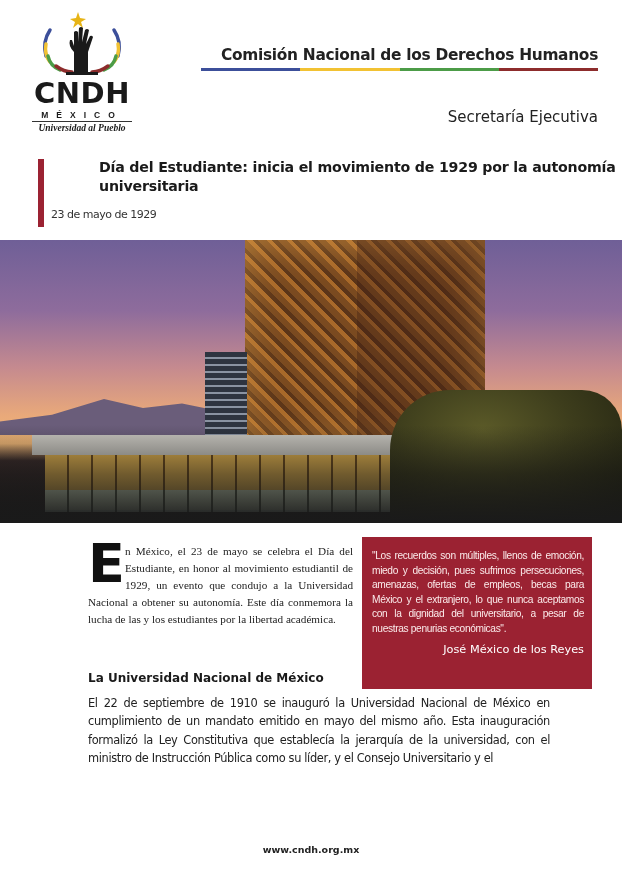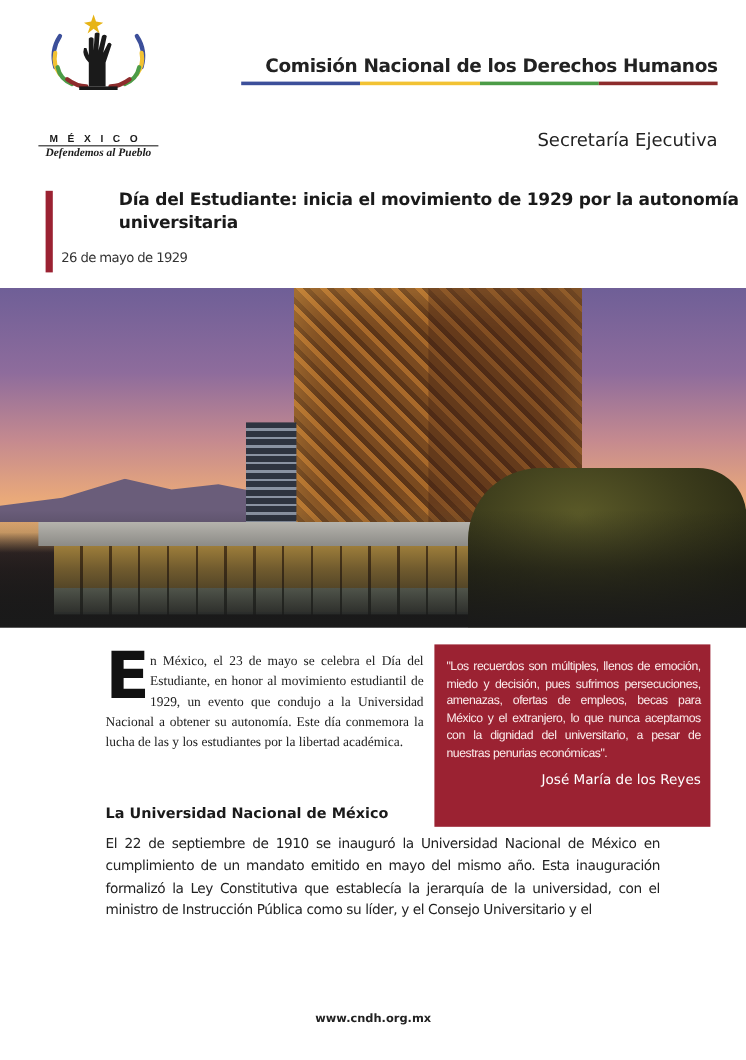--- a/index.html
+++ b/index.html
@@ -59,37 +59,38 @@
       <path d="M20,46 Q22,56 32,60" stroke="#4c9c47"></path>
       <path d="M28,56 Q36,62 44,62" stroke="#8d2c2c"></path>
       <path d="M86,20 Q94,32 90,46" stroke="#3c4f9a"></path>
       <path d="M90,34 Q92,44 86,52" stroke="#f2c233"></path>
       <path d="M88,46 Q86,56 76,60" stroke="#4c9c47"></path>
       <path d="M80,56 Q72,62 64,62" stroke="#8d2c2c"></path>
     </g>
     <path d="M46,62 L46,42 Q40,36 42,30 L44,30 L46,36 L46,22 Q48,20 50,22 L50,32 L51,18 Q53,16 55,18 L54,32 L57,20 Q59,18 61,20 L58,34 L62,26 Q64,25 65,27 L60,42 L60,62 Z" fill="#1a1a1a"></path>
     <rect x="38" y="62" width="32" height="3" fill="#1a1a1a"></rect>
   </svg>
+  <div class="cndh">CNDH</div>
   <div class="mexico">MÉXICO</div>
   <div class="rule"></div>
-  <div class="motto">Defendemos al Pueblo</div>
+  <div class="motto">Universidad al Pueblo</div>
 </div>
 
 <div id="org-title" class="abs">Comisión Nacional de los Derechos Humanos</div>
 <div id="stripe" class="abs">
   <div style="background:#3c4f9a"></div>
   <div style="background:#f2c233"></div>
   <div style="background:#4c9c47"></div>
   <div style="background:#8d2c2c"></div>
 </div>
 <div id="org-sub" class="abs">Secretaría Ejecutiva</div>
 
 <div id="title-bar" class="abs"></div>
 <div id="doc-title" class="abs">Día del Estudiante: inicia el movimiento de 1929 por la autonomía universitaria</div>
-<div id="doc-date" class="abs">26 de mayo de 1929</div>
+<div id="doc-date" class="abs">23 de mayo de 1929</div>
 
 <div id="photo" class="abs" title="Biblioteca Central de la UNAM al atardecer">
   <div class="mount"></div>
   <div class="bldg"></div>
   <div class="bldg-side"></div>
   <div class="tower"></div>
   <div class="base"></div>
   <div class="glass"></div>
   <div class="glass2"></div>
   <div class="trees"></div>
@@ -97,19 +98,19 @@
 </div>
 
 <div id="dropcap" class="abs">E</div>
 <div id="intro" class="abs">
   <span class="cap-space"></span>
   <span>n México, el 23 de mayo se celebra el Día del Estudiante, en honor al movimiento estudiantil de 1929, un evento que condujo a la Universidad Nacional a obtener su autonomía. Este día conmemora la lucha de las y los estudiantes por la libertad académica.</span>
 </div>
 
 <div id="quote-box" class="abs">
   <div id="quote-text">"Los recuerdos son múltiples, llenos de emoción, miedo y decisión, pues sufrimos persecuciones, amenazas, ofertas de empleos, becas para México y el extranjero, lo que nunca aceptamos con la dignidad del universitario, a pesar de nuestras penurias económicas".</div>
-  <div id="quote-author">José María de los Reyes</div>
+  <div id="quote-author">José México de los Reyes</div>
 </div>
 
 <div id="section-heading" class="abs">La Universidad Nacional de México</div>
 <div id="section-body" class="abs">El 22 de septiembre de 1910 se inauguró la Universidad Nacional de México en cumplimiento de un mandato emitido en mayo del mismo año. Esta inauguración formalizó la Ley Constitutiva que establecía la jerarquía de la universidad, con el ministro de Instrucción Pública como su líder, y el Consejo Universitario y el</div>
 
 <div id="footer-url" class="abs">www.cndh.org.mx</div>
 
 </body></html>

